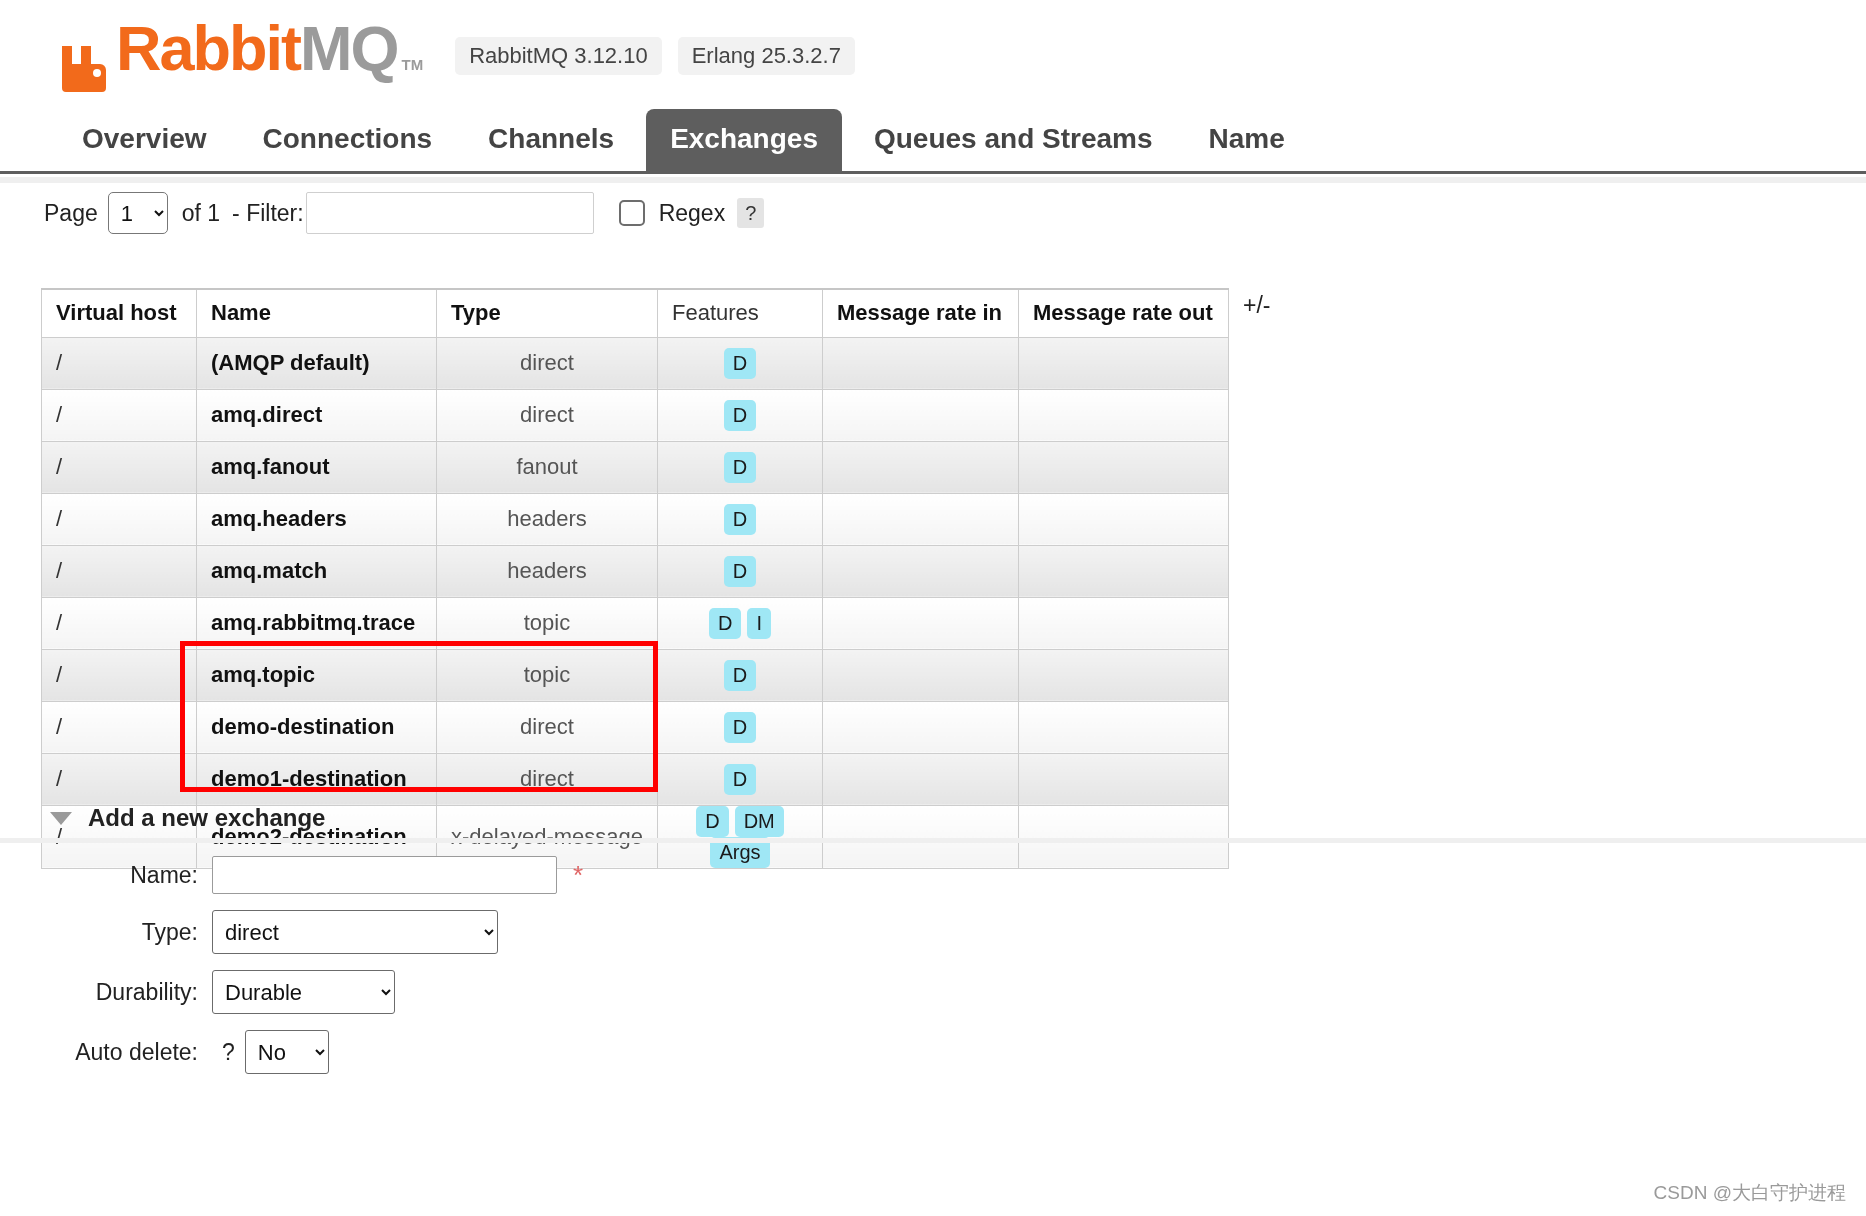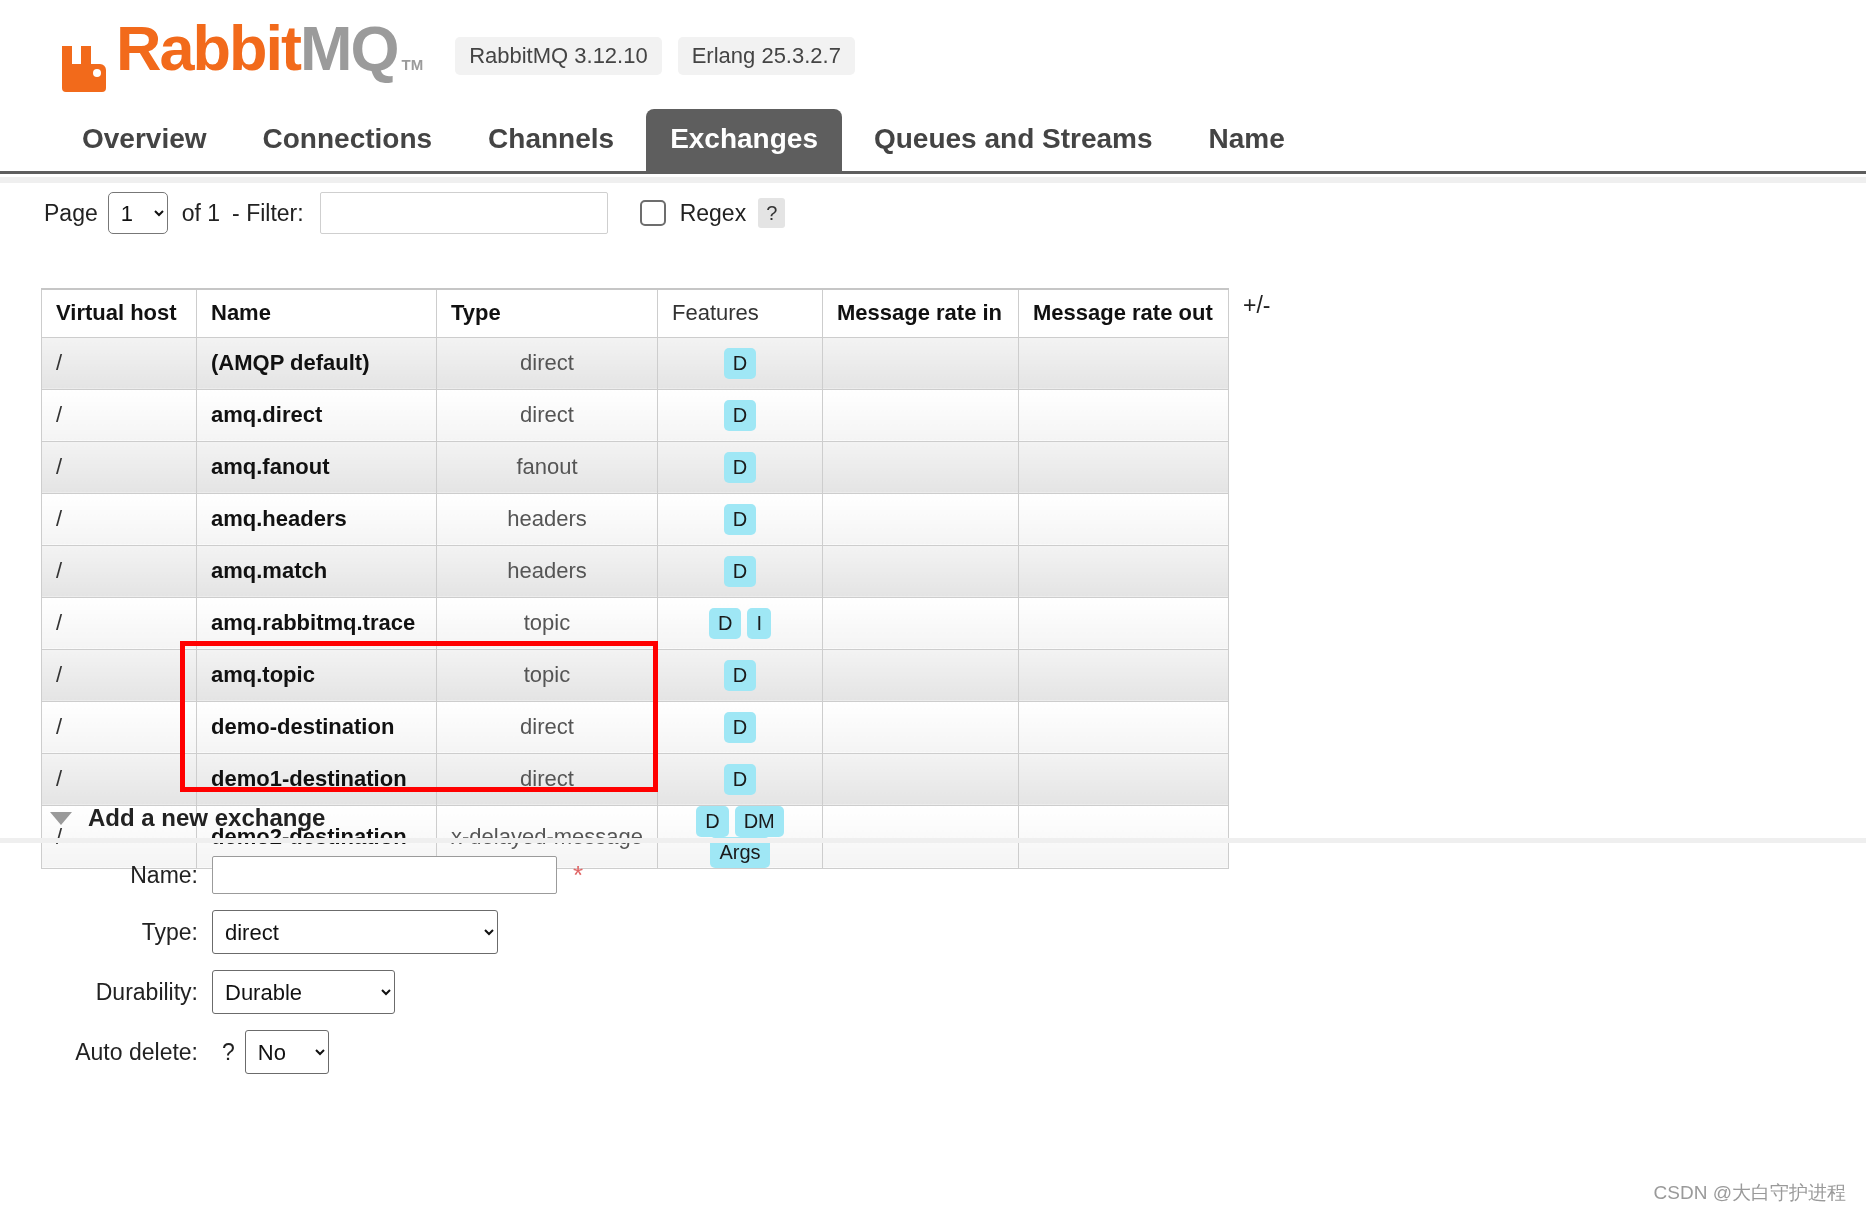--- a/index.html
+++ b/index.html
@@ -74,30 +74,30 @@
   .filterbar .lbl { margin-right: 10px; }
   .page-select {
     width: 60px; height: 42px;
     font-size: 22px;
     font-family: "Liberation Sans", sans-serif;
     border: 1px solid #777; border-radius: 5px;
     background: #fff; color: #111;
     padding-left: 8px;
   }
   .of-lbl { margin: 0 12px 0 14px; }
-  .dash-filter { margin-right: 16px; }
+  .dash-filter { margin-right: 2px; }
   .filter-input {
     width: 288px; height: 42px;
     border: 1px solid #cfcfcf; border-radius: 2px;
     background: #fff;
     font-size: 21px;
     font-family: "Liberation Sans", sans-serif;
     padding: 0 8px;
   }
-  .regex-box { display: flex; align-items: center; margin-left: 32px; }
+  .regex-box { display: flex; align-items: center; margin-left: 25px; }
   .regex-check {
     width: 26px; height: 26px;
     border: 2px solid #6d6d6d; border-radius: 5px;
     background: #fff;
     cursor: pointer;
   }
   .regex-lbl { font-size: 23px; margin-left: 14px; color: #222; }
   .help-q {
     margin-left: 12px;
     background: #e4e4e4; color: #333;

